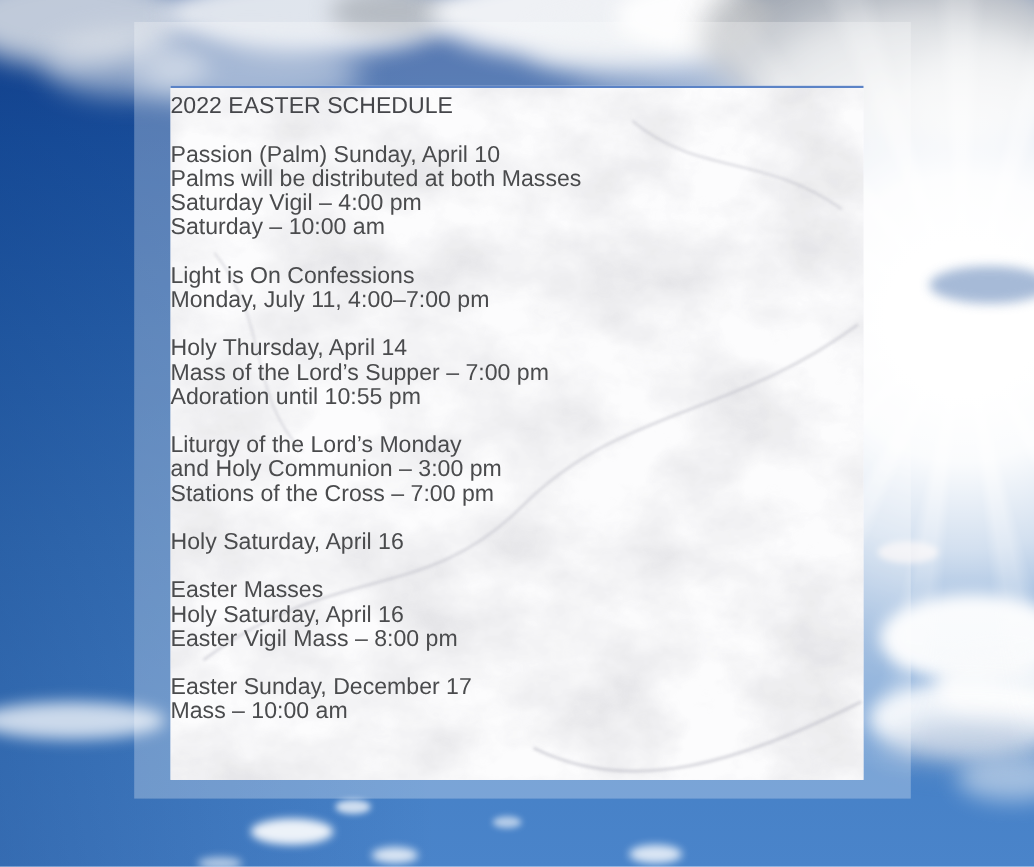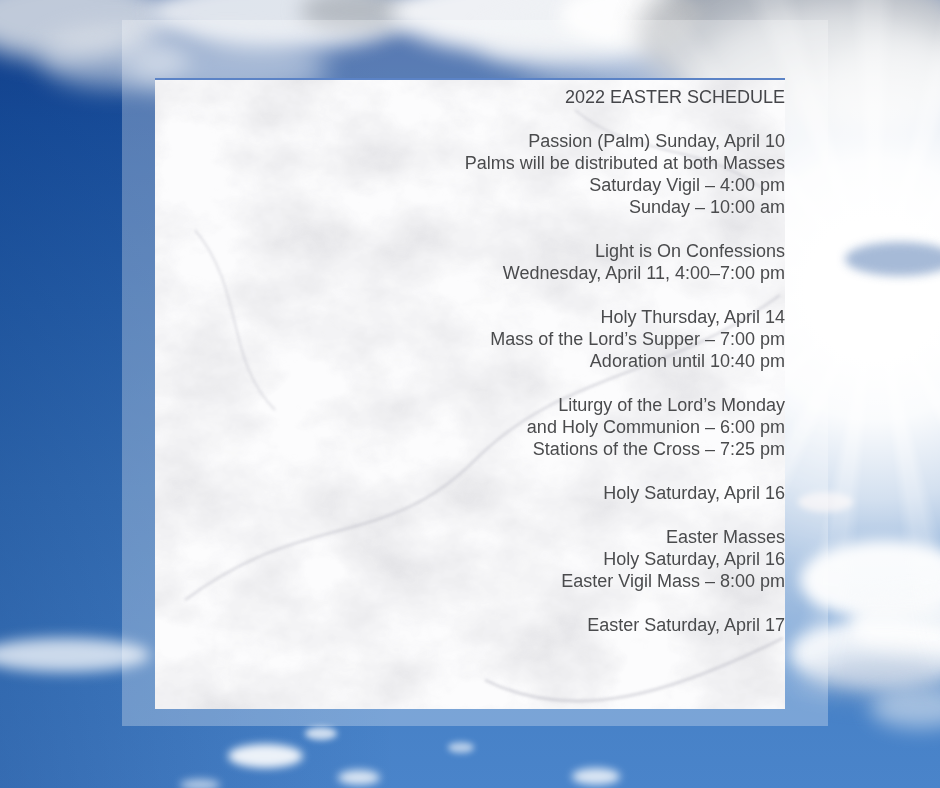--- a/index.html
+++ b/index.html
@@ -66,22 +66,22 @@
     position:absolute;left:122px;top:20px;width:706px;height:706px;
     background:rgba(255,255,255,0.28);
   }
   
   .card{
     position:absolute;left:155px;top:78px;width:630px;height:631px;
     background:#fcfcfd;border-top:2px solid #5b83c6;box-sizing:border-box;
   }
   .marble{position:absolute;left:0;top:0;width:100%;height:100%;}
   .content{
-    position:relative;padding-top:6px;text-align:right;
-    color:#4a4b4d;font-size:18px;line-height:22px;
+    position:relative;padding-top:6px;text-align:left;
+    color:#4a4b4d;font-size:21px;line-height:22px;
   }
   .title{margin:0 0 22px;color:#45464a;}
   .block{margin:0 0 22px;}
   .line{white-space:nowrap;}
 </style>
 </head>
 <body>
 
 <div class="stage">
 
@@ -139,44 +139,45 @@
         <path d="M40,150 C90,210 70,280 120,330" stroke-width="1.4"></path>
       </g>
     </svg>
     <div class="content">
       <div class="title">2022 EASTER SCHEDULE</div>
       <div>
           <div class="block">
             <div class="line">Passion (Palm) Sunday, April 10</div>
             <div class="line">Palms will be distributed at both Masses</div>
             <div class="line">Saturday Vigil – 4:00 pm</div>
-            <div class="line">Sunday – 10:00 am</div>
+            <div class="line">Saturday – 10:00 am</div>
           </div>
           <div class="block">
             <div class="line">Light is On Confessions</div>
-            <div class="line">Wednesday, April 11, 4:00–7:00 pm</div>
+            <div class="line">Monday, July 11, 4:00–7:00 pm</div>
           </div>
           <div class="block">
             <div class="line">Holy Thursday, April 14</div>
             <div class="line">Mass of the Lord’s Supper – 7:00 pm</div>
-            <div class="line">Adoration until 10:40 pm</div>
+            <div class="line">Adoration until 10:55 pm</div>
           </div>
           <div class="block">
             <div class="line">Liturgy of the Lord’s Monday</div>
-            <div class="line">and Holy Communion – 6:00 pm</div>
-            <div class="line">Stations of the Cross – 7:25 pm</div>
+            <div class="line">and Holy Communion – 3:00 pm</div>
+            <div class="line">Stations of the Cross – 7:00 pm</div>
           </div>
           <div class="block">
             <div class="line">Holy Saturday, April 16</div>
           </div>
           <div class="block">
             <div class="line">Easter Masses</div>
             <div class="line">Holy Saturday, April 16</div>
             <div class="line">Easter Vigil Mass – 8:00 pm</div>
           </div>
           <div class="block">
-            <div class="line">Easter Saturday, April 17</div>
+            <div class="line">Easter Sunday, December 17</div>
+            <div class="line">Mass – 10:00 am</div>
           </div>
         </div>
     </div>
   </div>
 
 </div>
 
 </body></html>

